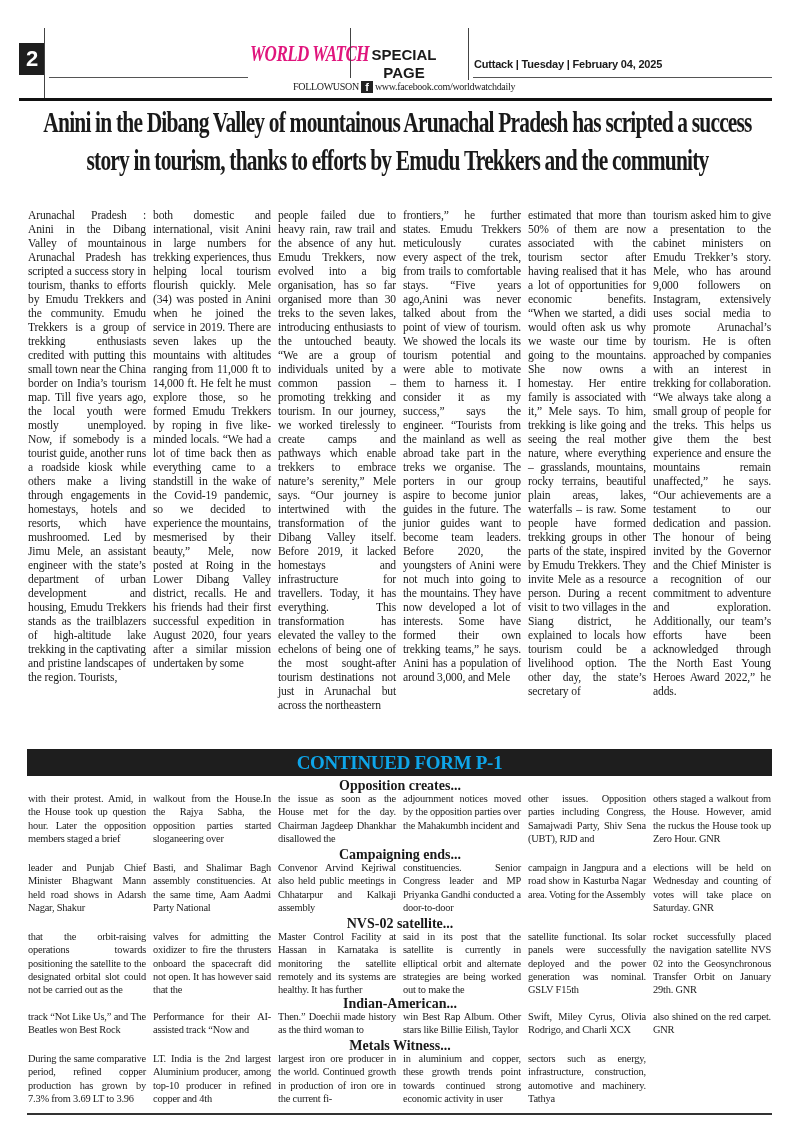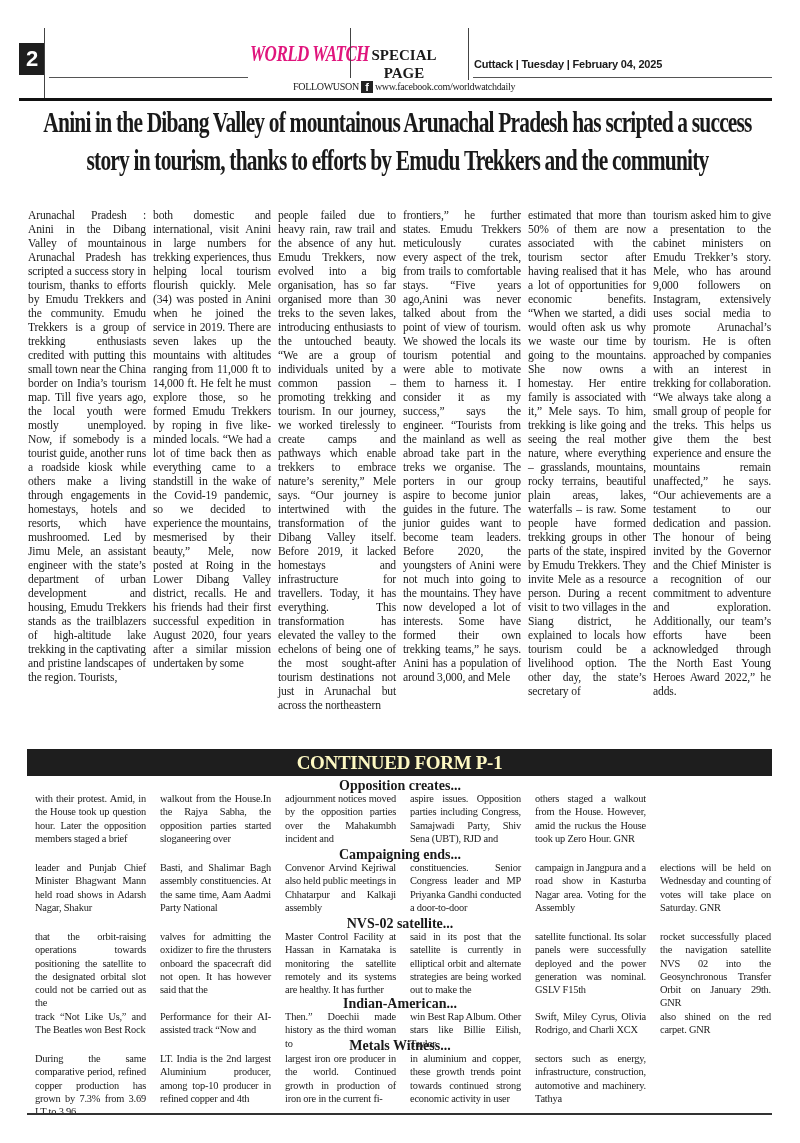--- a/index.html
+++ b/index.html
@@ -7,45 +7,45 @@
   .page { position: absolute; left: 28px; top: 0; width: 744px; }
 
   
   .masthead { position: relative; height: 100px; }
   .left-rule { position: absolute; left: 16px; top: 28px; width: 1px; height: 72px; background: #444; }
   .page-num { position: absolute; left: -9px; top: 43px; width: 26px; height: 32px; background: #1e1e1e; color: #fff; font-family: "Liberation Sans", sans-serif; font-weight: bold; font-size: 22px; line-height: 32px; text-align: center; }
   .head-line-left { position: absolute; left: 21px; top: 77px; width: 199px; height: 1px; background: #555; }
   .logo { position: absolute; left: 222px; top: 41px; font-family: "Liberation Serif", serif; font-size: 17px; font-weight: bold; font-style: italic; color: #e0157d; letter-spacing: -0.5px; transform: scaleY(1.35); transform-origin: left top; }
   .v-rule-1 { position: absolute; left: 225px; top: 28px; width: 1px; height: 50px; background: #444; }
   .v-rule-1 { left: 197px; }
-  .special { position: absolute; left: 336px; top: 46px; width: 80px; text-align: center; font-weight: bold; font-size: 15px; line-height: 18px; font-family: Liberation Serif, serif; }
+  .special { position: absolute; left: 336px; top: 46px; width: 80px; text-align: center; font-weight: bold; font-size: 15px; line-height: 18px; font-family: Liberation Sans, sans-serif; }
   .v-rule-2 { position: absolute; left: 280px; top: 28px; width: 1px; height: 52px; background: #444; }
   .v-rule-2 { left: 440px; }
   .dateline { position: absolute; left: 446px; top: 58px; font-family: "Liberation Sans Narrow", "Liberation Sans", sans-serif; font-size: 11px; font-weight: bold; letter-spacing: -0.2px; }
   .head-line-right { position: absolute; left: 445px; top: 77px; width: 299px; height: 1px; background: #555; }
   .follow { position: absolute; left: 265px; top: 81px; font-size: 10px; font-family: "Liberation Serif", serif; display: flex; align-items: flex-start; gap: 2px; letter-spacing: -0.3px; }
   .fb-icon { display: inline-block; width: 12px; height: 12px; background: #222; color: #fff; font-family: "Liberation Sans", sans-serif; font-weight: bold; font-size: 11px; line-height: 13px; text-align: center; }
   .top-rule { position: absolute; left: -9px; top: 98px; width: 753px; height: 3px; background: #111; }
 
   
   .headline { position: absolute; left: -4px; top: 103px; width: 748px; text-align: center; font-family: "Liberation Serif", serif; font-weight: bold; font-size: 29px; line-height: 38px; letter-spacing: -1.1px; transform: scaleX(0.74); transform-origin: center top; width: 1011px; left: -136px; }
 
   
   .story { position: absolute; left: 0; top: 209px; width: 744px; display: grid; grid-template-columns: repeat(6, 118px); column-gap: 7px; }
   .story .col { font-size: 11.6px; line-height: 14px; text-align: justify; letter-spacing: -0.15px; }
   .story .col p { margin: 0; }
 
   
-  .cont-banner { position: absolute; left: -1px; top: 749px; width: 745px; height: 27px; background: #1e1e1e; color: #fef9c3; text-align: center; font-weight: bold; font-size: 19px; line-height: 28px; font-family: "Liberation Serif", serif; letter-spacing: -0.3px; }
+  .cont-banner { position: absolute; left: -1px; top: 749px; width: 745px; height: 27px; background: #1e1e1e; color: #0ea5e9; text-align: center; font-weight: bold; font-size: 19px; line-height: 28px; font-family: "Liberation Serif", serif; letter-spacing: -0.3px; }
 
   
   .cont { position: absolute; left: 0; width: 744px; }
   .cont .sec-title { text-align: center; font-weight: bold; font-size: 14px; line-height: 13px; }
   .cont .cols { display: grid; grid-template-columns: repeat(6, 118px); column-gap: 7px; }
-  .cont .cols .col { font-size: 10.4px; line-height: 13.3px; text-align: justify; letter-spacing: -0.2px; margin-left: 7px; }
+  .cont .cols .col { font-size: 10.4px; line-height: 13.3px; text-align: justify; letter-spacing: -0.2px; }
   .bottom-rule { position: absolute; left: -1px; top: 1113px; width: 745px; height: 2px; background: #333; }
 </style>
 </head>
 <body>
 
 <div class="page">
 
   <div class="masthead">
     <div class="page-num">2</div>
     <div class="left-rule"></div>
@@ -90,22 +90,23 @@
       </div>
   </div>
 
   <div class="cont-banner">CONTINUED FORM P-1</div>
 
   <div class="cont" style="top:779px;">
     <div class="sec-title">Opposition creates...</div>
     <div class="cols">
       <div class="col">with their protest. Amid, in the House took up question hour. Later the opposition members staged a brief</div>
       <div class="col">walkout from the House.In the Rajya Sabha, the opposition parties started sloganeering over</div>
+      <div class="col">the issue as soon as the House met for the day. Chairman Jagdeep Dhankhar disallowed the</div>
       <div class="col">adjournment notices moved by the opposition parties over the Mahakumbh incident and</div>
-      <div class="col">aspire issues. Opposition parties including Congress, Samajwadi Party, Shiv Sena (UBT), RJD and</div>
+      <div class="col">other issues. Opposition parties including Congress, Samajwadi Party, Shiv Sena (UBT), RJD and</div>
       <div class="col">others staged a walkout from the House. However, amid the ruckus the House took up Zero Hour. GNR</div>
     </div>
   </div>
 
   <div class="cont" style="top:848px;">
     <div class="sec-title">Campaigning ends...</div>
     <div class="cols">
       <div class="col">leader and Punjab Chief Minister Bhagwant Mann held road shows in Adarsh Nagar, Shakur</div>
       <div class="col">Basti, and Shalimar Bagh assembly constituencies. At the same time, Aam Aadmi Party National</div>
       <div class="col">Convenor Arvind Kejriwal also held public meetings in Chhatarpur and Kalkaji assembly</div>

